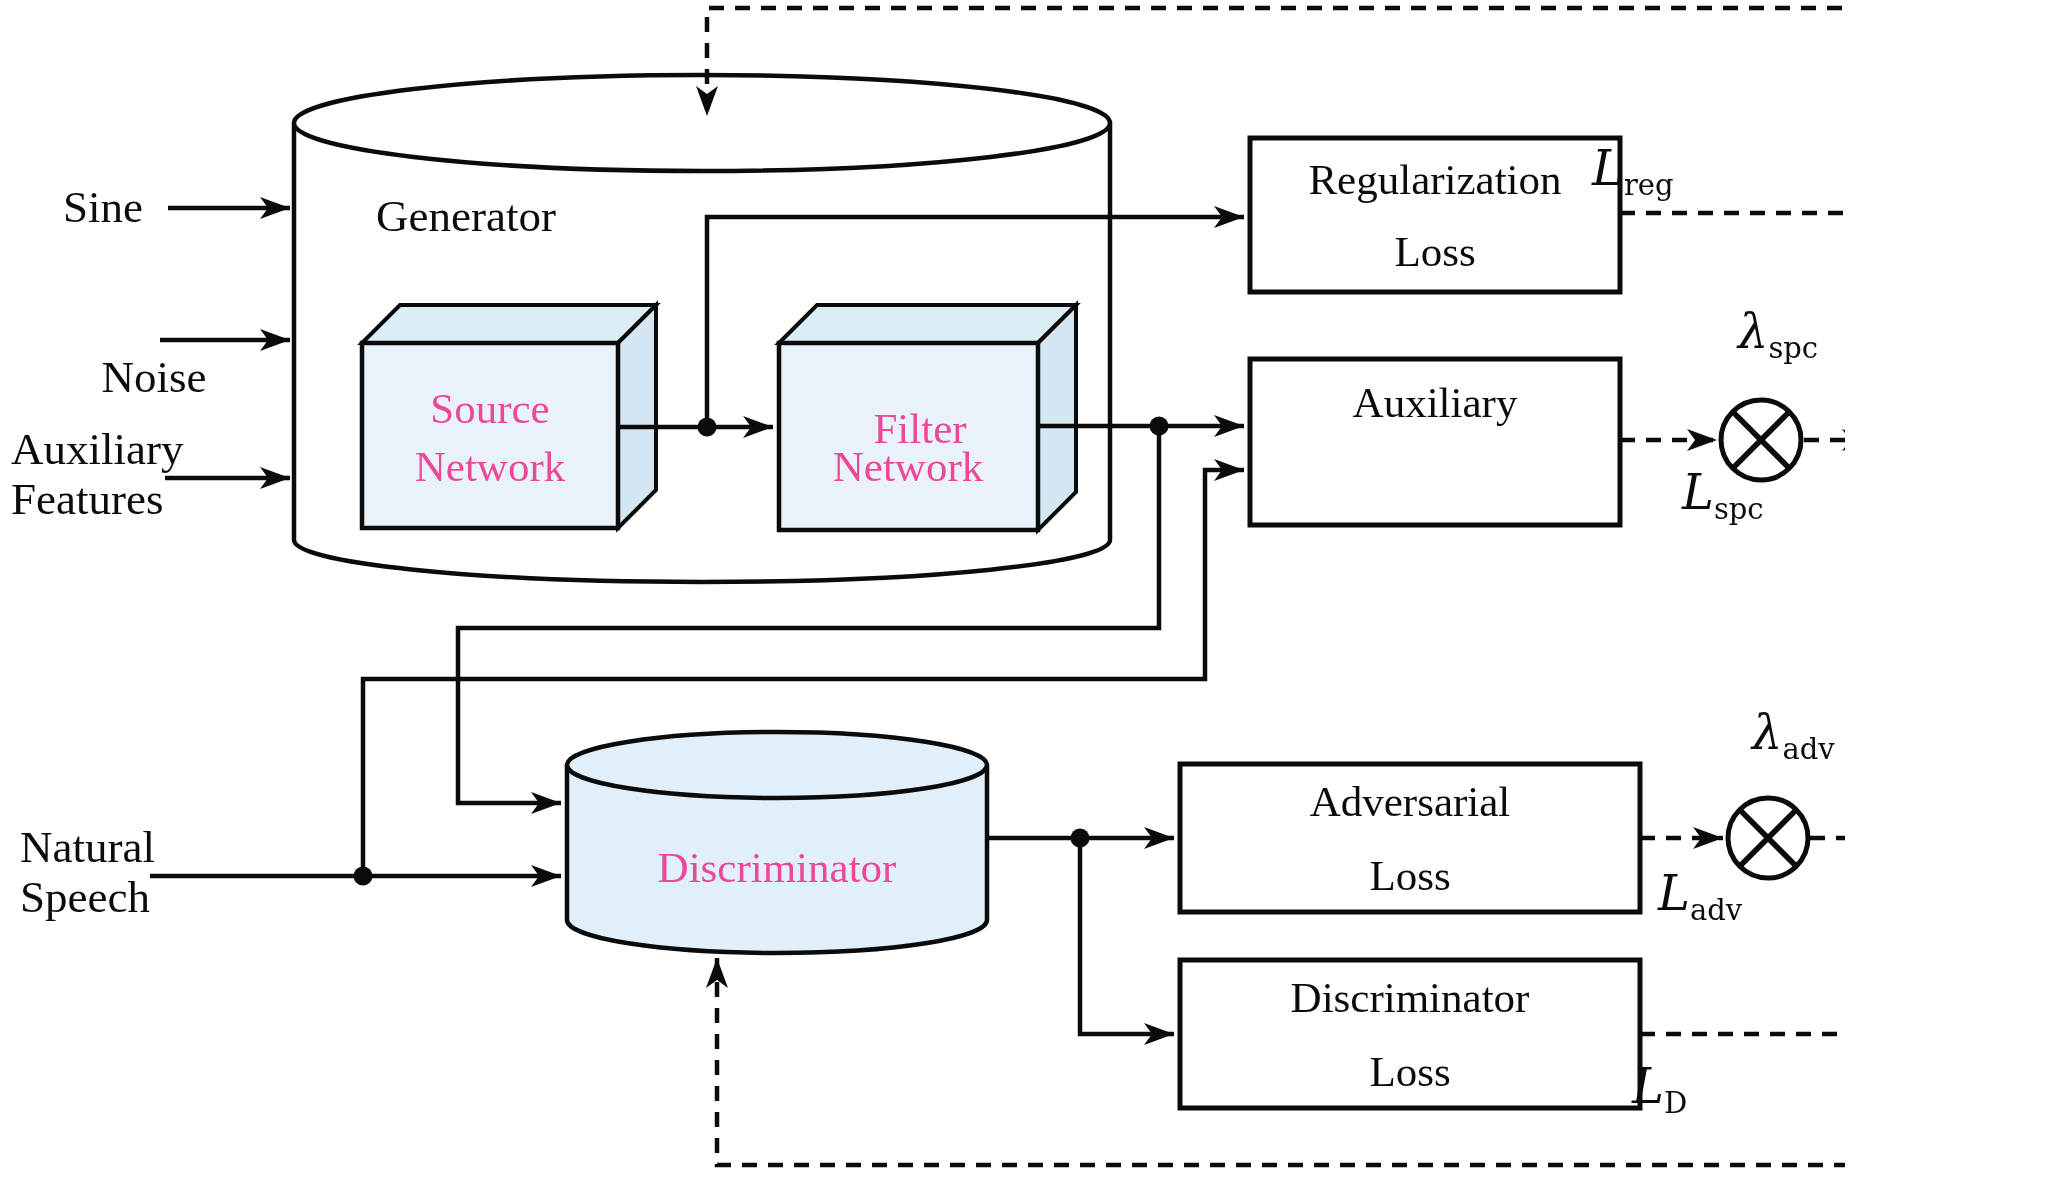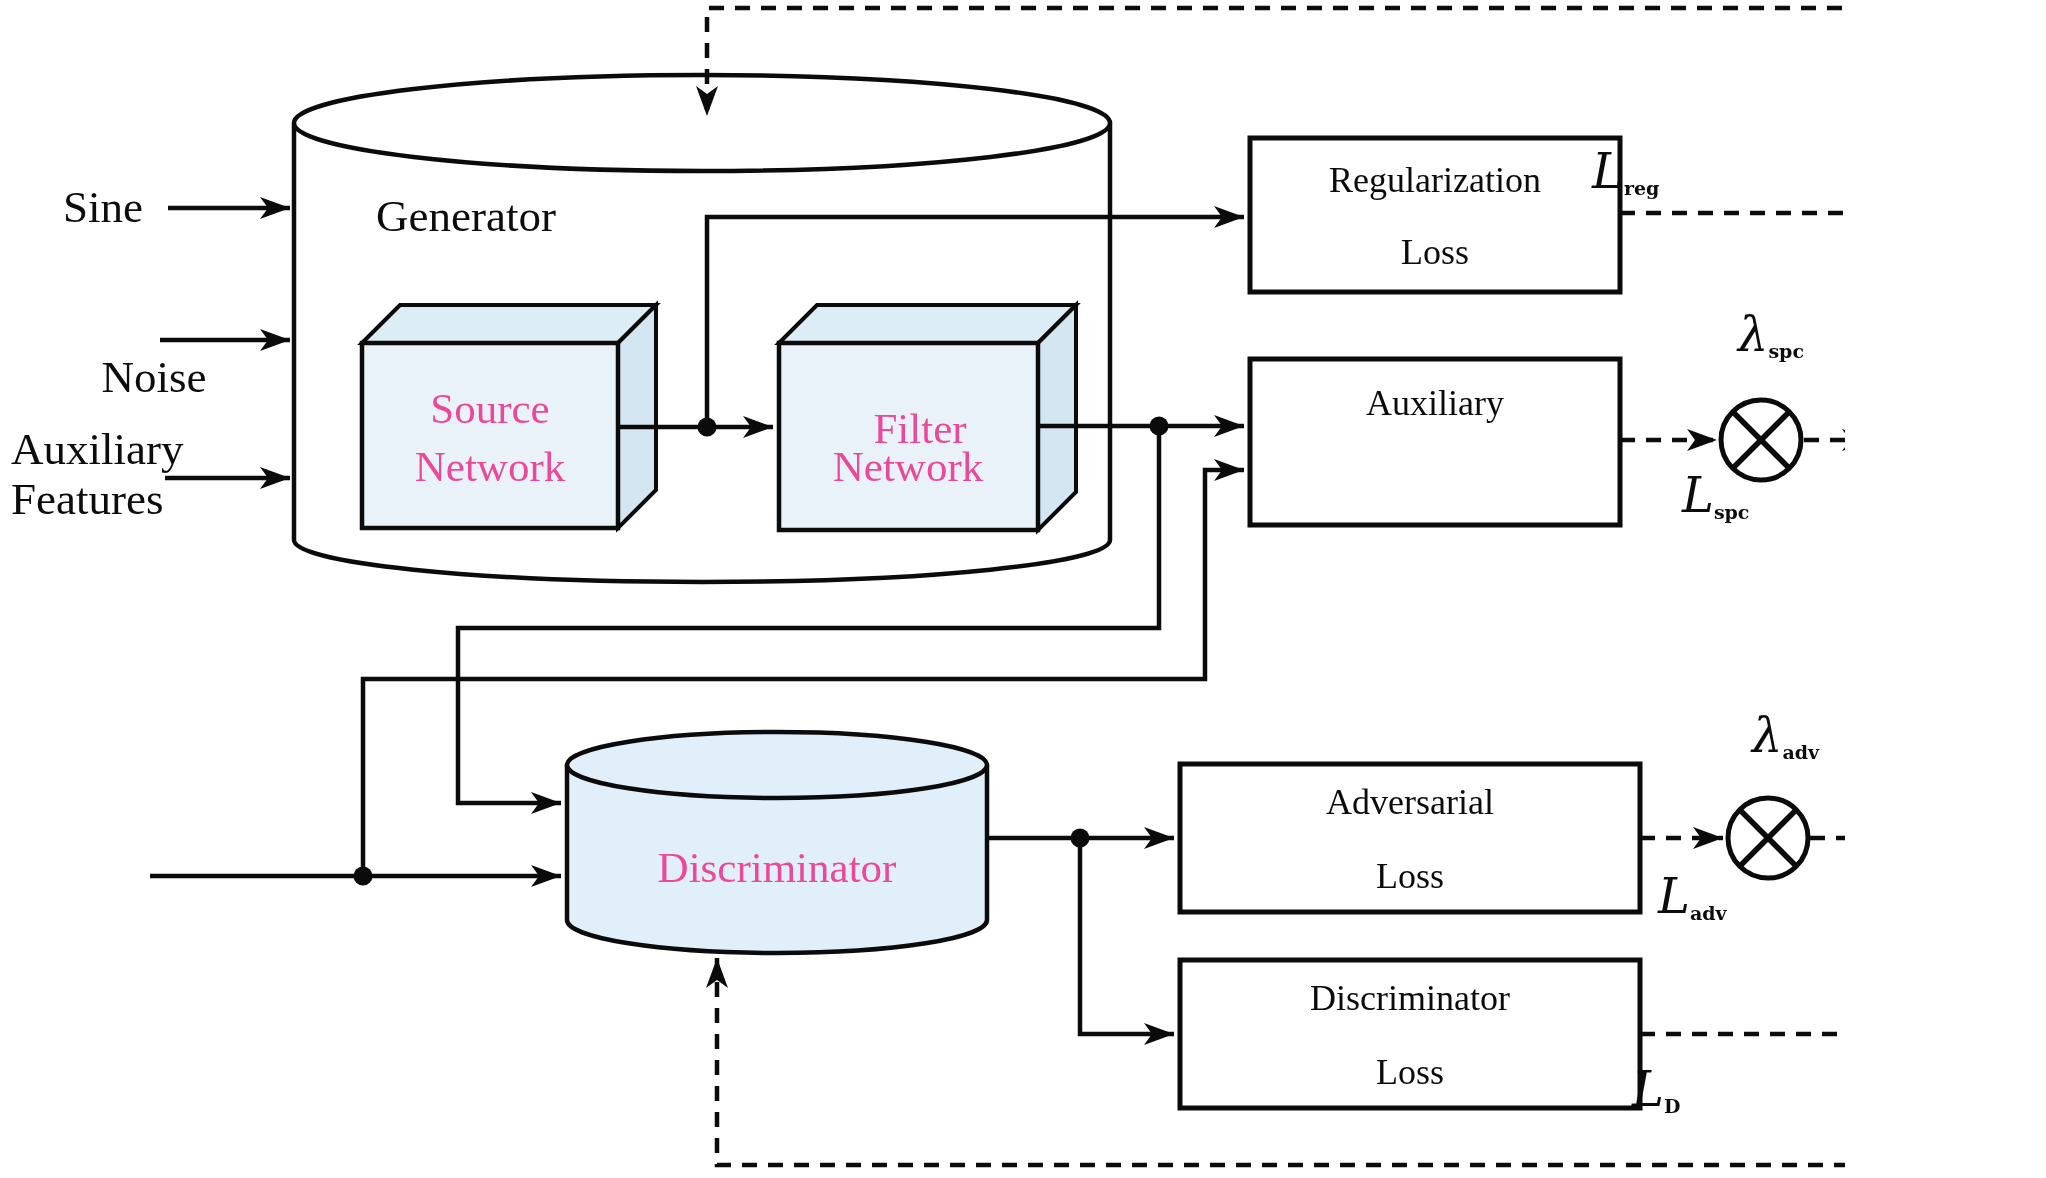--- a/index.html
+++ b/index.html
@@ -4,23 +4,23 @@
 <style>
   html,body{margin:0;padding:0;background:#ffffff;}
   #canvas{position:relative;width:1845px;height:1178px;background:#ffffff;overflow:hidden;
           font-family:"Liberation Serif","DejaVu Serif",serif;color:#0c0c0c;}
   #wires{position:absolute;left:0;top:0;width:2046px;height:1178px;}
   .lbl{position:absolute;white-space:nowrap;line-height:1.12;}
   .ctr{transform:translate(-50%,-50%);text-align:center;}
   .vctr{transform:translate(0,-50%);}
   .big{font-size:45px;}
   .boxtxt{font-size:43px;color:#ec4899;}
-  .losstxt{font-size:36px;color:#0b0b0b;}
+  .losstxt{font-size:43px;color:#0b0b0b;}
   .math{font-size:48px;font-style:italic;font-family:"DejaVu Serif","Liberation Serif",serif;}
-  .math sub{font-size:19px;font-style:normal;vertical-align:-0.35em;letter-spacing:0;font-weight:bold;}
+  .math sub{font-size:29px;font-style:normal;vertical-align:-0.35em;letter-spacing:0;}
   .sum{font-size:57px;font-weight:700;font-family:"DejaVu Serif",serif;}
 </style>
 </head>
 <body>
 
 <div id="canvas">
 
   <svg id="wires" viewBox="0 0 2046 1178">
     <defs>
       <marker id="arr" markerUnits="userSpaceOnUse" markerWidth="34" markerHeight="26" refX="30" refY="11" orient="auto">
@@ -106,20 +106,24 @@
       <circle cx="1080" cy="838" r="9.5"></circle>
     </g>
   </svg>
 
   <div class="lbl big ctr" style="left:103px;top:207px;">Sine</div>
   <div class="lbl big ctr" style="left:154px;top:341px;margin-top:36px;">Noise</div>
   <div class="lbl big" style="left:11px;top:424px;">
     <div>Auxiliary</div>
     <div>Features</div>
   </div>
+  <div class="lbl big" style="left:20px;top:822px;">
+    <div>Natural</div>
+    <div>Speech</div>
+  </div>
 
   <div class="lbl big vctr" style="left:376px;top:216px;">Generator</div>
 
   <div class="lbl boxtxt ctr" style="left:490px;top:409px;">Source</div>
   <div class="lbl boxtxt ctr" style="left:490px;top:467px;">Network</div>
 
   <div class="lbl boxtxt ctr" style="left:920px;top:409px;margin-top:20px;">Filter</div>
   <div class="lbl boxtxt ctr" style="left:908px;top:467px;">Network</div>
 
   <div class="lbl boxtxt ctr" style="left:777px;top:868px;">Discriminator</div>

